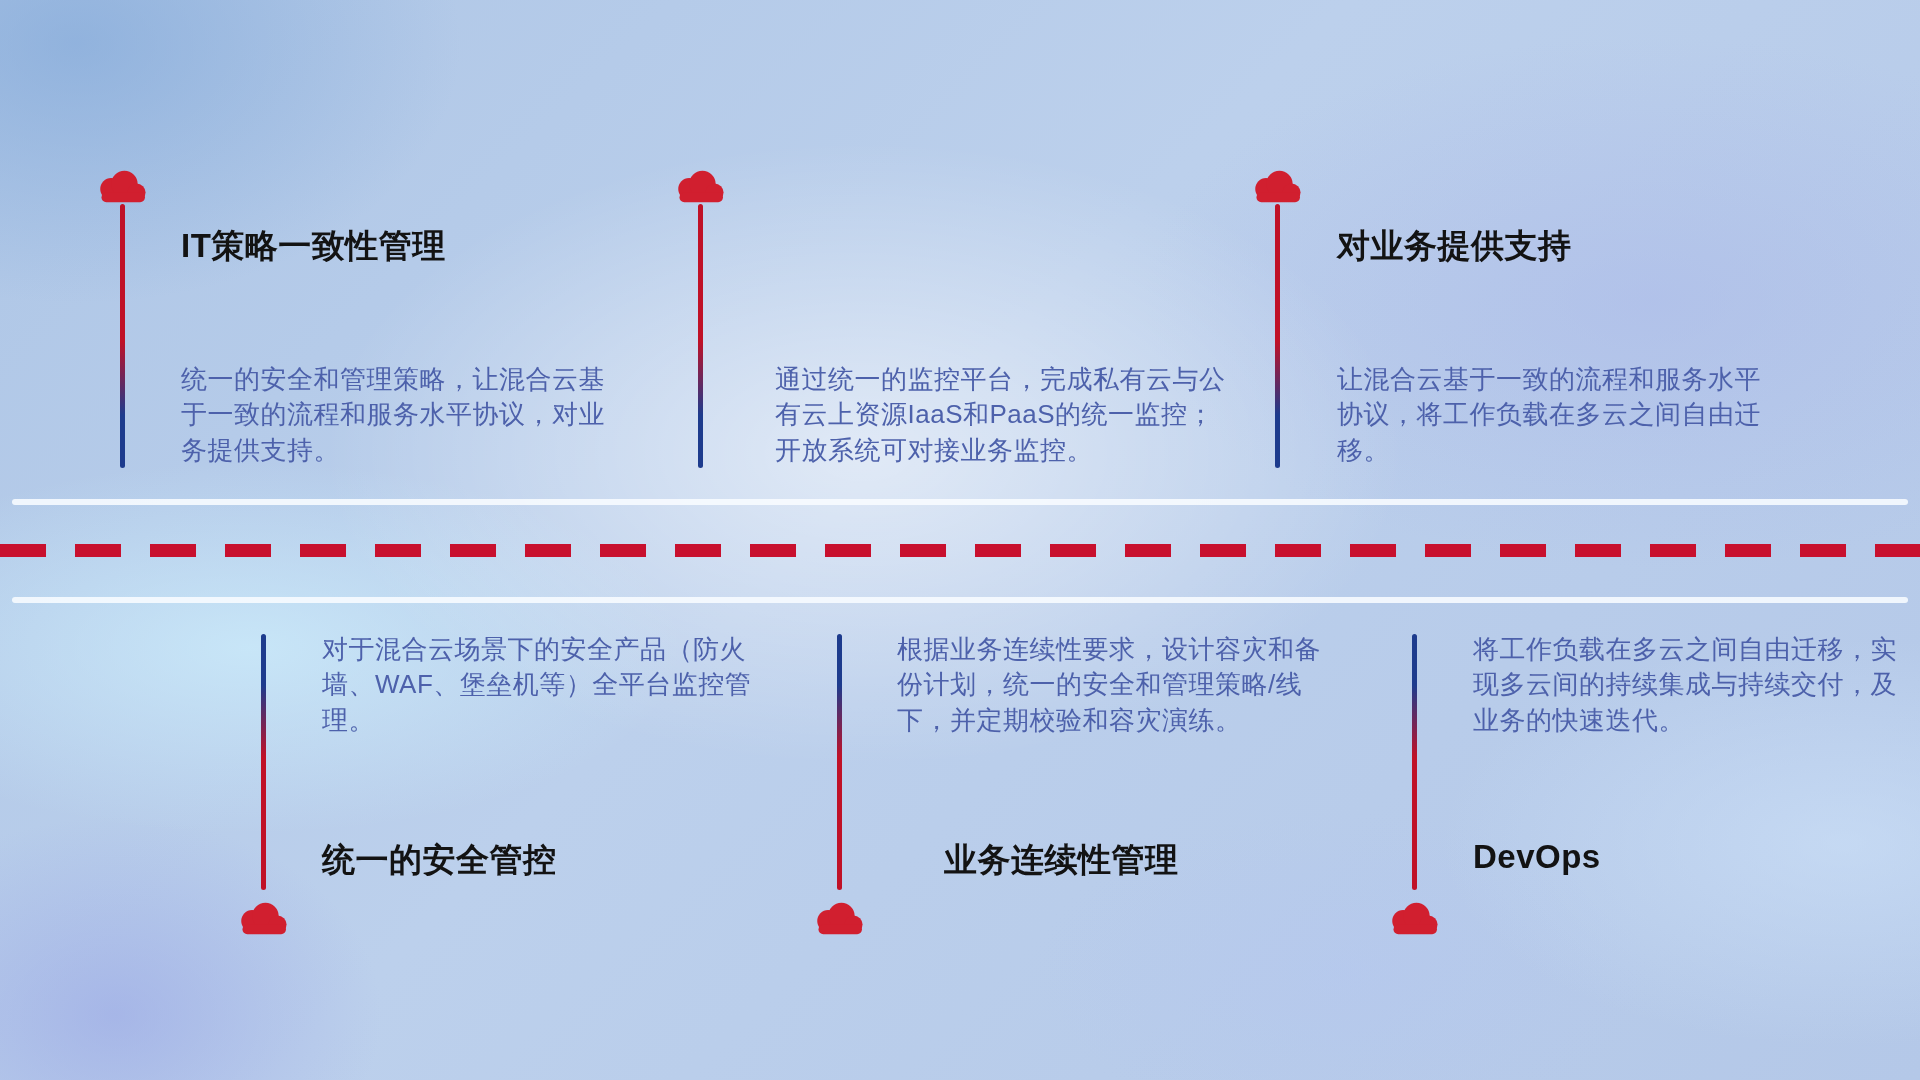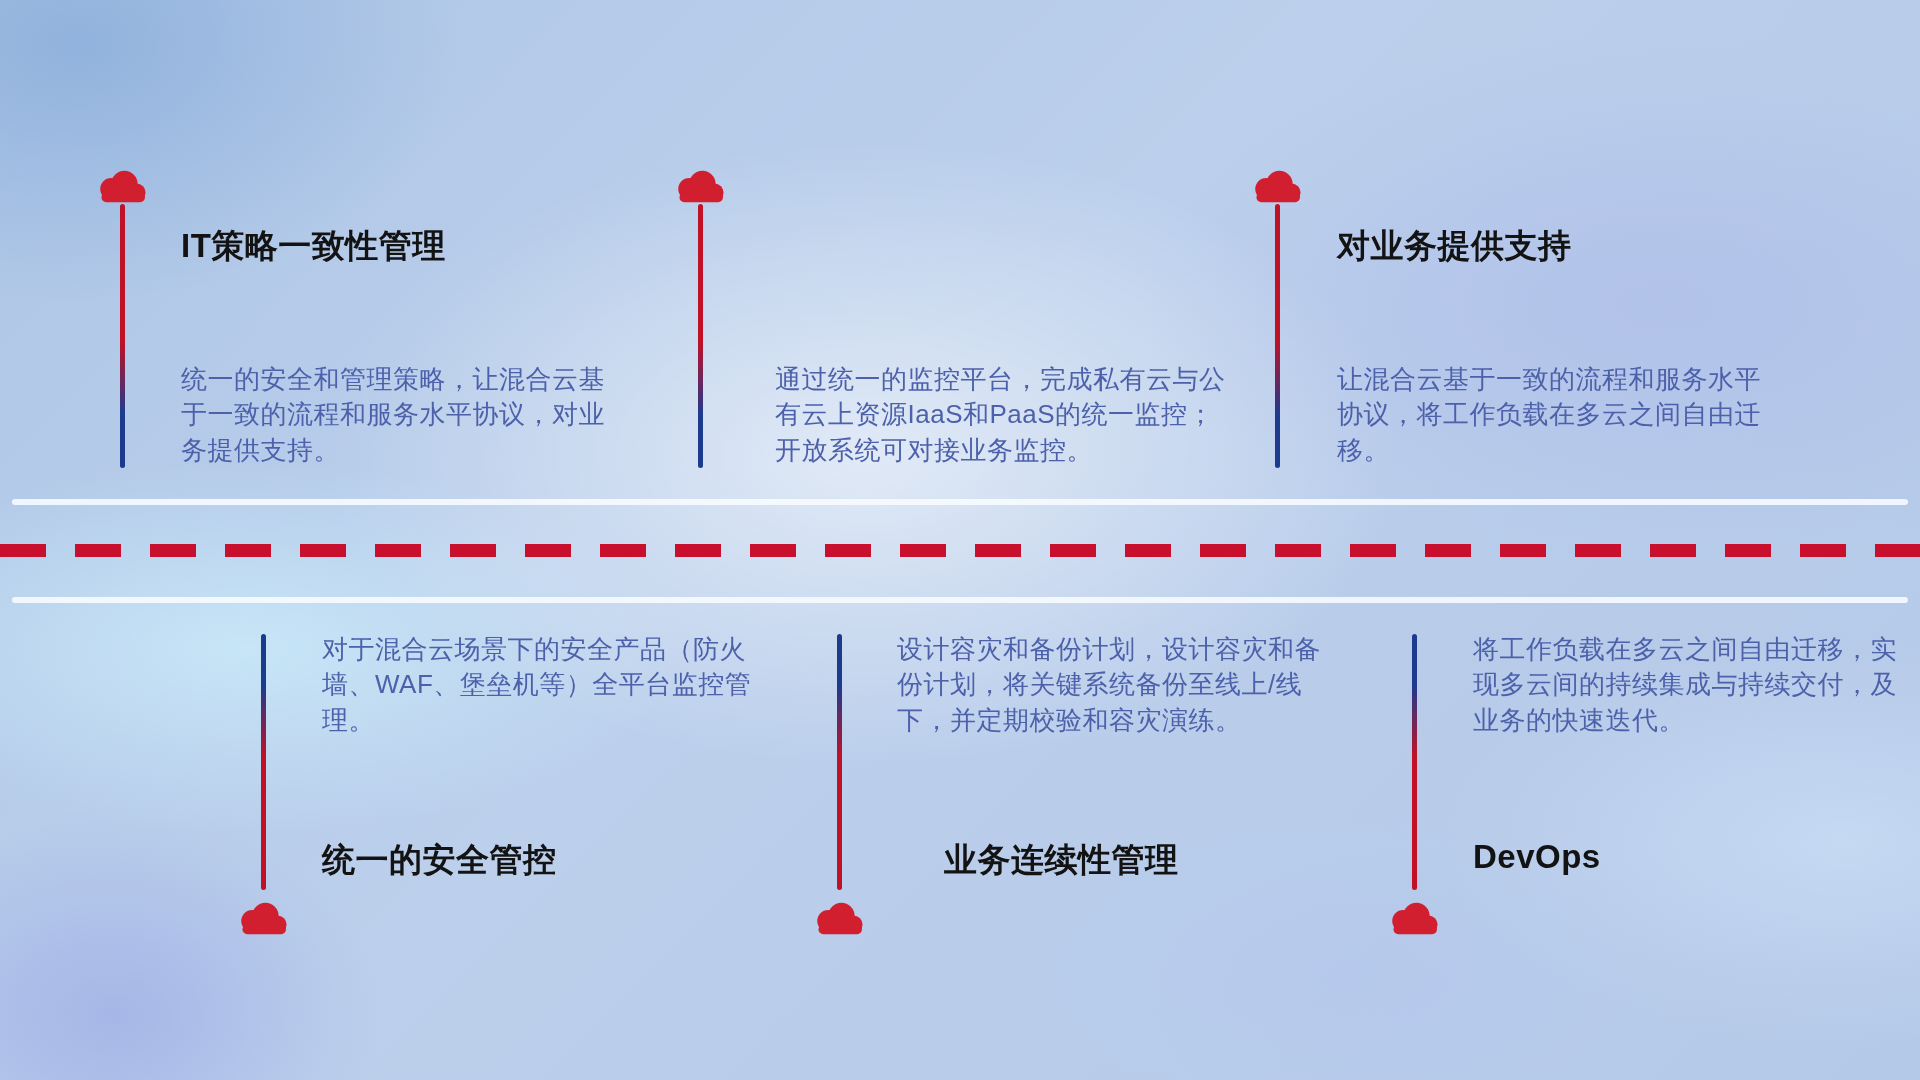--- a/index.html
+++ b/index.html
@@ -130,21 +130,21 @@
         <g fill="#d11f2f">
       <circle cx="30" cy="34" r="18"></circle>
           <circle cx="52" cy="26" r="22"></circle>
       <circle cx="72" cy="40" r="15"></circle>
           <rect x="14" y="40" width="72" height="16" rx="8"></rect>
     </g>
       </svg>
   </div>
 
   <div class="stick bottom-stick" style="left:837px; top:634px; height:256px;"></div>
-  <div class="feature-desc" style="left:897px; top:632px; width:430px;">设计容灾和备份计划，设计容灾和备份计划，将关键系统备份至线上/线下，并定期校验和容灾演练。</div>
+  <div class="feature-desc" style="left:897px; top:632px; width:430px;">根据业务连续性要求，设计容灾和备份计划，统一的安全和管理策略/线下，并定期校验和容灾演练。</div>
   <div class="feature-title" style="left:897px; top:838px;margin-left:47px;">业务连续性管理</div>
   <div class="cloud" style="left:810px; top:900px;">
     <svg viewBox="0 0 96 60">
         <g fill="#d11f2f">
       <circle cx="30" cy="34" r="18"></circle>
           <circle cx="52" cy="26" r="22"></circle>
       <circle cx="72" cy="40" r="15"></circle>
           <rect x="14" y="40" width="72" height="16" rx="8"></rect>
     </g>
       </svg>

